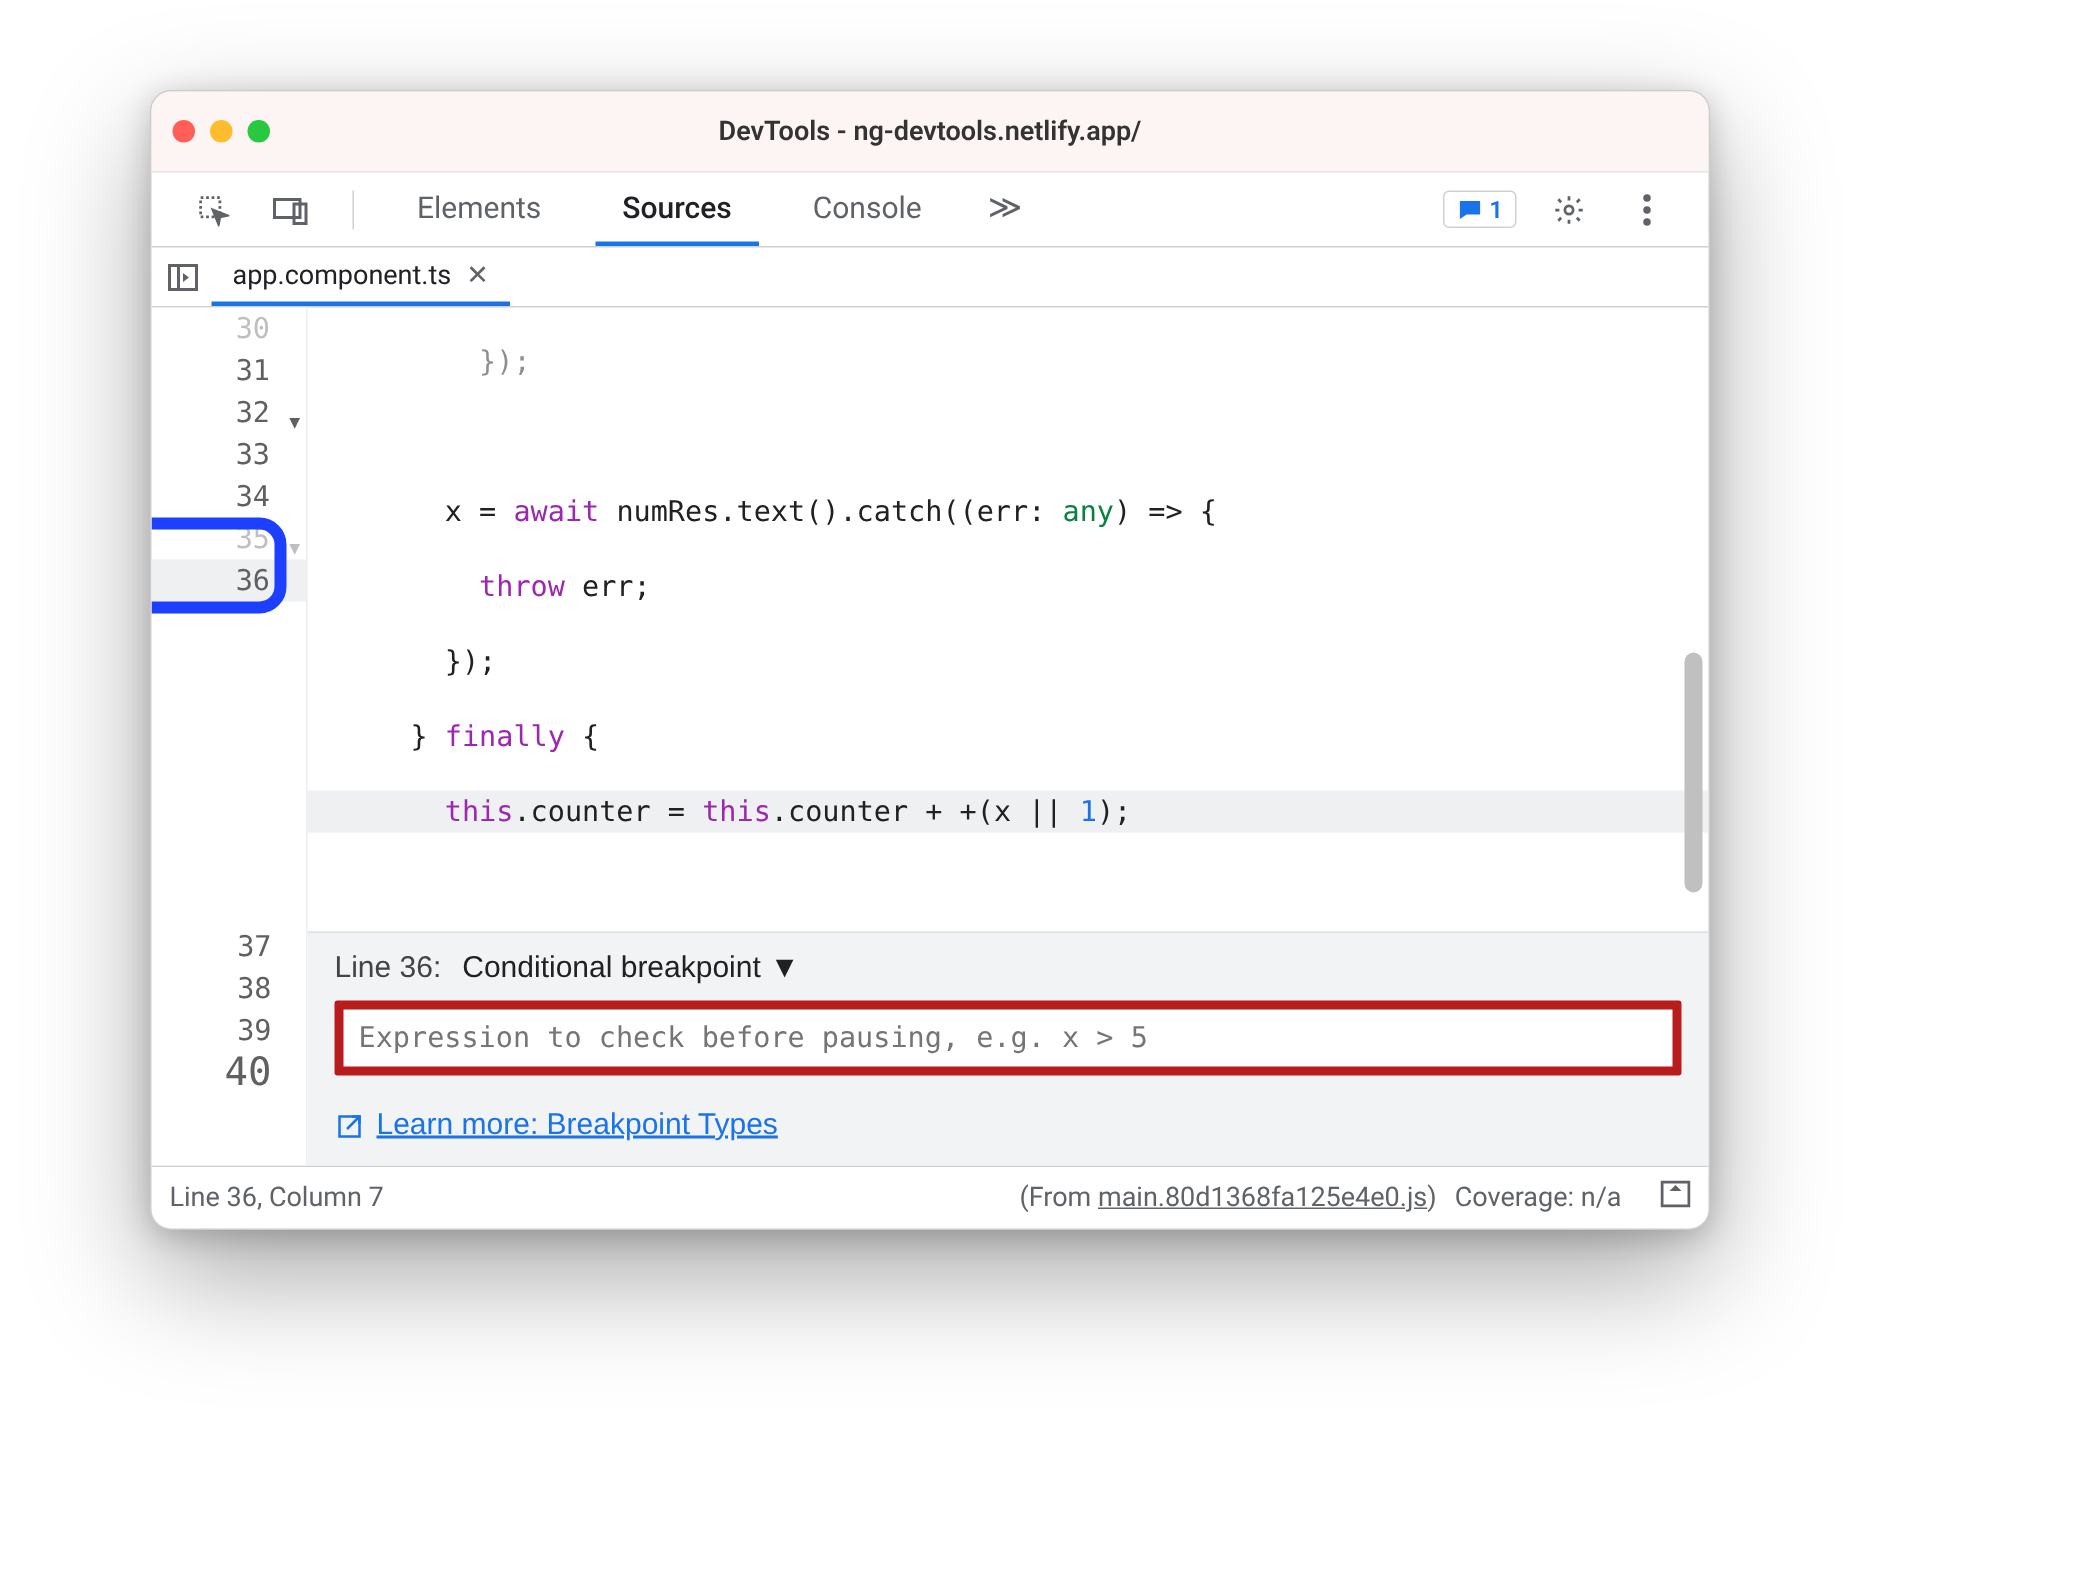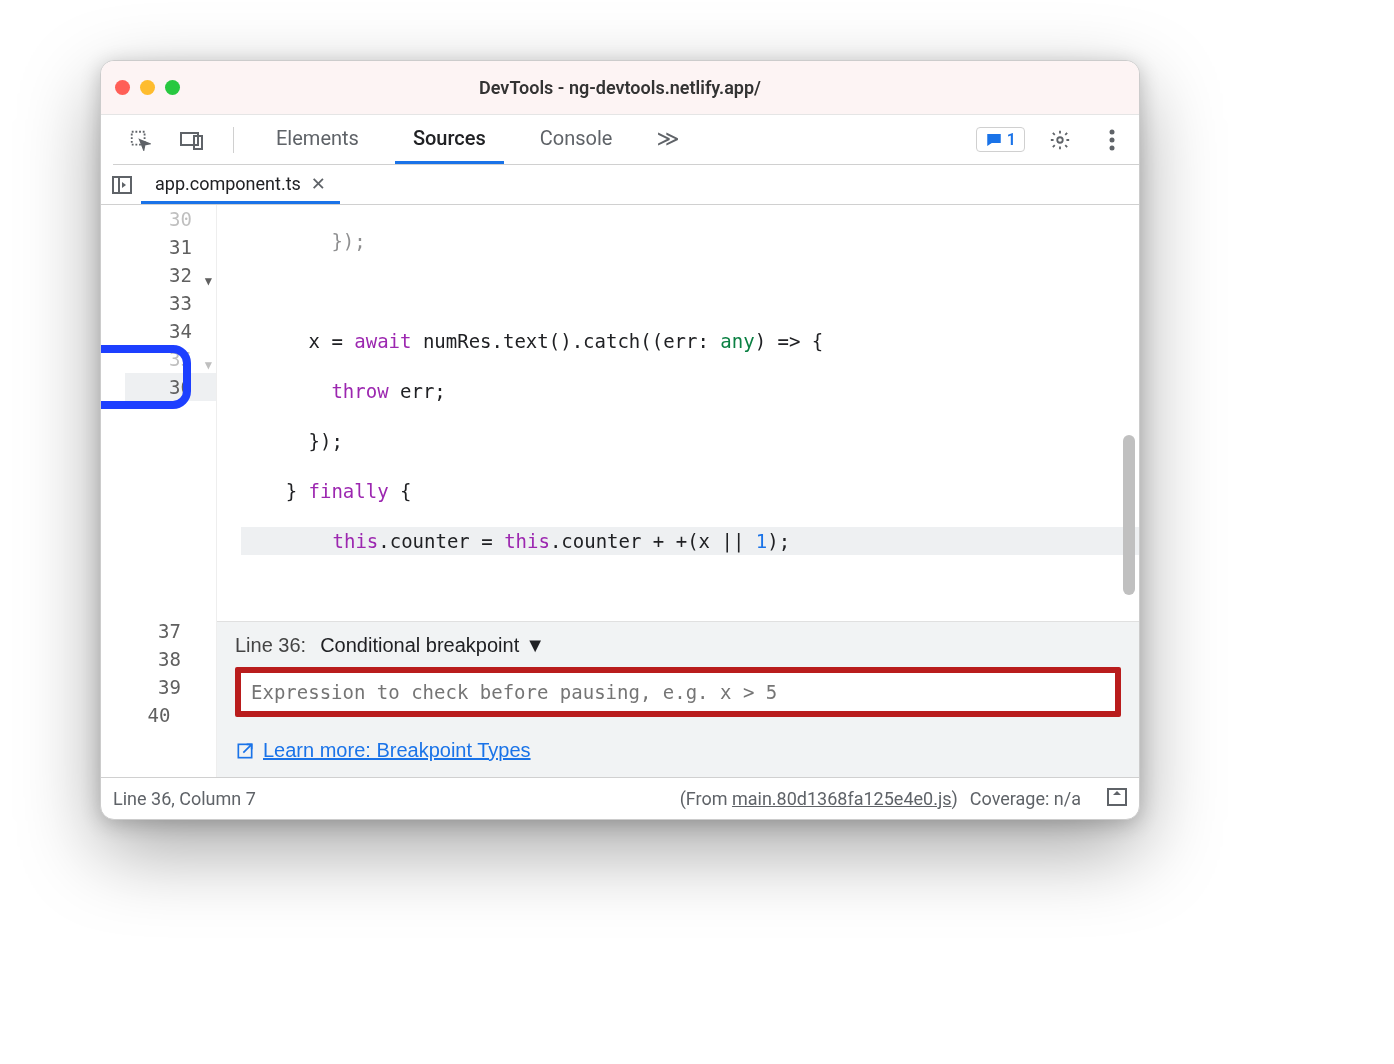--- a/index.html
+++ b/index.html
@@ -33,23 +33,22 @@
   .dot.green { background:#28c840; }
   .title {
     position: absolute; left:0; right:0; text-align:center;
     font-size: 18px; font-weight: 600; color:#333;
     pointer-events: none;
   }
   .toolbar {
     height: 50px;
     display: flex; align-items: center;
     border-bottom: 1px solid #d0d0d0;
-    padding: 0 10px;
+    padding: 0 24px;
     gap: 18px;
-    margin-left: 12px;
   }
   .tool-icon {
     width: 34px; height: 34px; display:flex; align-items:center; justify-content:center;
     color:#5f6368;
   }
   .divider { width:1px; height:26px; background:#d0d0d0; margin: 0 6px; }
   .tab {
     padding: 0 18px; height: 100%; display:flex; align-items:center;
     font-size: 20px; color:#5f6368; cursor:pointer;
     border-bottom: 3px solid transparent;
@@ -71,33 +70,33 @@
     padding: 0 14px; height:100%;
     font-size:18px; color:#202124;
     border-bottom:3px solid #1a73e8;
   }
   .filetab .close { color:#5f6368; font-size:18px;}
   .editor {
     flex:1; position:relative; overflow:hidden;
     display:flex;
   }
   .gutter {
-    width: 116px; background:#fff; text-align:right;
+    width: 104px; background:#fff; text-align:right;
     font-family: "Menlo","Consolas",monospace; font-size:19px;
     color:#606060; padding-top:0;
     border-right:1px solid #eee;
   }
   .code {
     flex:1; font-family:"Menlo","Consolas",monospace; font-size:19px;
     white-space:pre; color:#202124; position:relative;
   }
   .line { height:28px; line-height:28px; }
   .gline { height:28px; line-height:28px; padding-right:24px; position:relative;}
   .gline .fold { position:absolute; right:4px; top:6px; color:#606060; font-size:12px;}
-  .hl { background:#eef0f2;margin-left:24px; }
+  .hl { background:#eef0f2; }
   .await { color:#9c27b0; }
   .num { color:#1a73e8; }
   .this { color:#9c27b0; }
   .throw { color:#9c27b0; }
   .finally { color:#9c27b0; }
   .any { color:#0b8043;}
 
   .bp-panel {
     background:#f1f3f4;
     border-top:1px solid #e0e0e0;
@@ -257,21 +256,21 @@
     </div>
     <div class="scrollbar"></div>
     </div>
 
     <div style="position:absolute;left:0;top:16px;width:104px;pointer-events:none;">
       <div style="height:196px;"></div>
       <div style="height:200px;"></div>
       <div class="gline" style="text-align:right;padding-right:24px;color:#606060;font-family:Menlo,monospace;font-size:19px;">37</div>
       <div class="gline" style="text-align:right;padding-right:24px;color:#606060;font-family:Menlo,monospace;font-size:19px;">38</div>
       <div class="gline" style="text-align:right;padding-right:24px;color:#606060;font-family:Menlo,monospace;font-size:19px;">39</div>
-      <div class="gline" style="text-align:center;padding-right:24px;color:#606060;font-family:Menlo,monospace;font-size:19px;margin-left:36px;">40</div>
+      <div class="gline" style="text-align:right;padding-right:24px;color:#606060;font-family:Menlo,monospace;font-size:26px;margin-left:36px;">40</div>
     </div>
   </div>
 
   <div class="statusbar">
     <span>Line 36, Column 7</span>
     <span class="from">
       <span>(From </span><span class="u">main.80d1368fa125e4e0.js</span><span>)</span>
     </span>
     <span>Coverage: n/a</span>
     <span class="drawer-icon">

